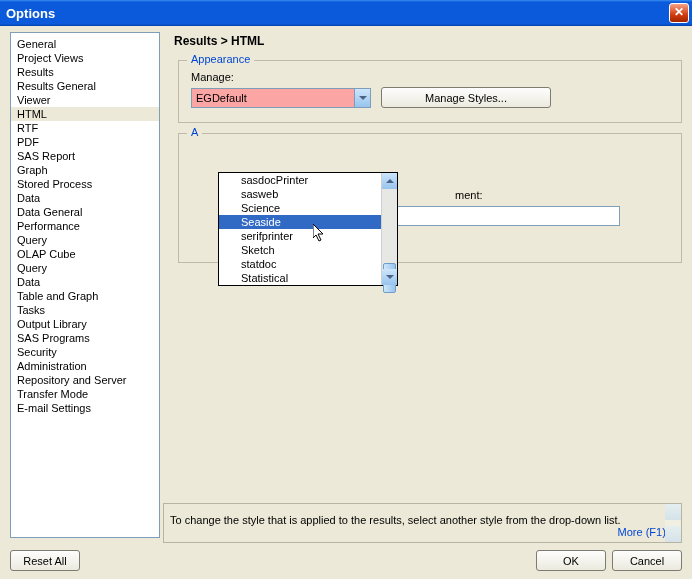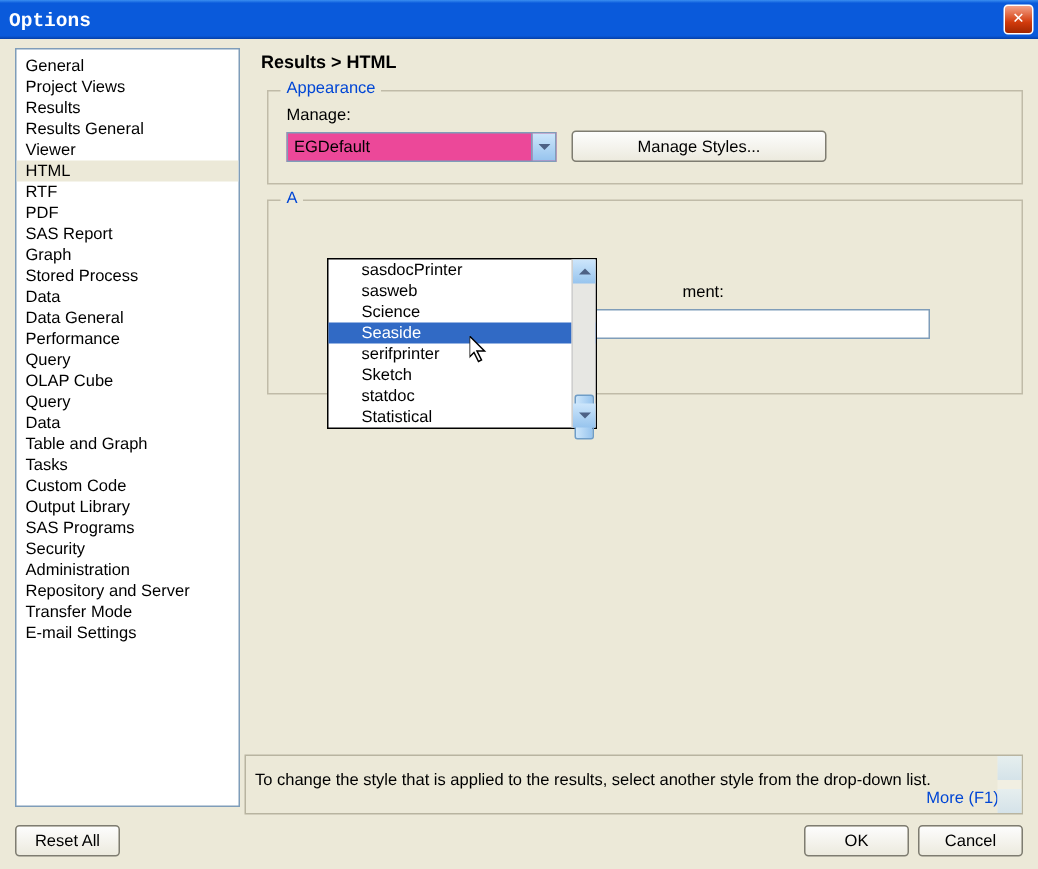--- a/index.html
+++ b/index.html
@@ -17,21 +17,20 @@
   .titlebar {
     height: 26px;
     background: linear-gradient(to bottom, #3a8ef0 0%, #0a5adb 8%, #0a5adb 92%, #063fa7 100%);
     display:flex;
     align-items:center;
     justify-content:space-between;
     padding: 0 3px 0 6px;
     color:#fff;
     font-weight:bold;
     font-size:13px;
-    font-family:Liberation Mono, monospace;
   }
   .titlebar .close-btn {
     width:20px; height:20px;
     background: linear-gradient(to bottom, #f4a288, #d23b0c 60%, #a12600);
     border:1px solid #fff;
     border-radius:3px;
     color:#fff;
     font-weight:bold;
     font-size:12px;
     line-height:16px;
@@ -88,21 +87,21 @@
   }
   .style-row {
     display:flex;
     align-items:center;
     gap:10px;
   }
   .combo {
     position:relative;
     width:180px;
     height:20px;
-    background:#ec4899;
+    background:#fca5a5;
     border:1px solid #7f9db9;
     display:flex;
     align-items:center;
     padding-left:4px;
     cursor:pointer;
   }
   .combo .arrow {
     position:absolute;
     right:0; top:0; bottom:0;
     width:16px;
@@ -247,21 +246,20 @@
       <div class="tree-item indent">Stored Process</div>
       <div class="tree-item">Data</div>
       <div class="tree-item indent">Data General</div>
       <div class="tree-item indent">Performance</div>
       <div class="tree-item">Query</div>
       <div class="tree-item">OLAP Cube</div>
       <div class="tree-item indent">Query</div>
       <div class="tree-item indent">Data</div>
       <div class="tree-item indent">Table and Graph</div>
       <div class="tree-item">Tasks</div>
-      <div class="tree-item indent">Custom Code</div>
       <div class="tree-item indent">Output Library</div>
       <div class="tree-item">SAS Programs</div>
       <div class="tree-item">Security</div>
       <div class="tree-item">Administration</div>
       <div class="tree-item indent">Repository and Server</div>
       <div class="tree-item indent">Transfer Mode</div>
       <div class="tree-item indent">E-mail Settings</div>
     </div>
 
   <div class="right-panel">

